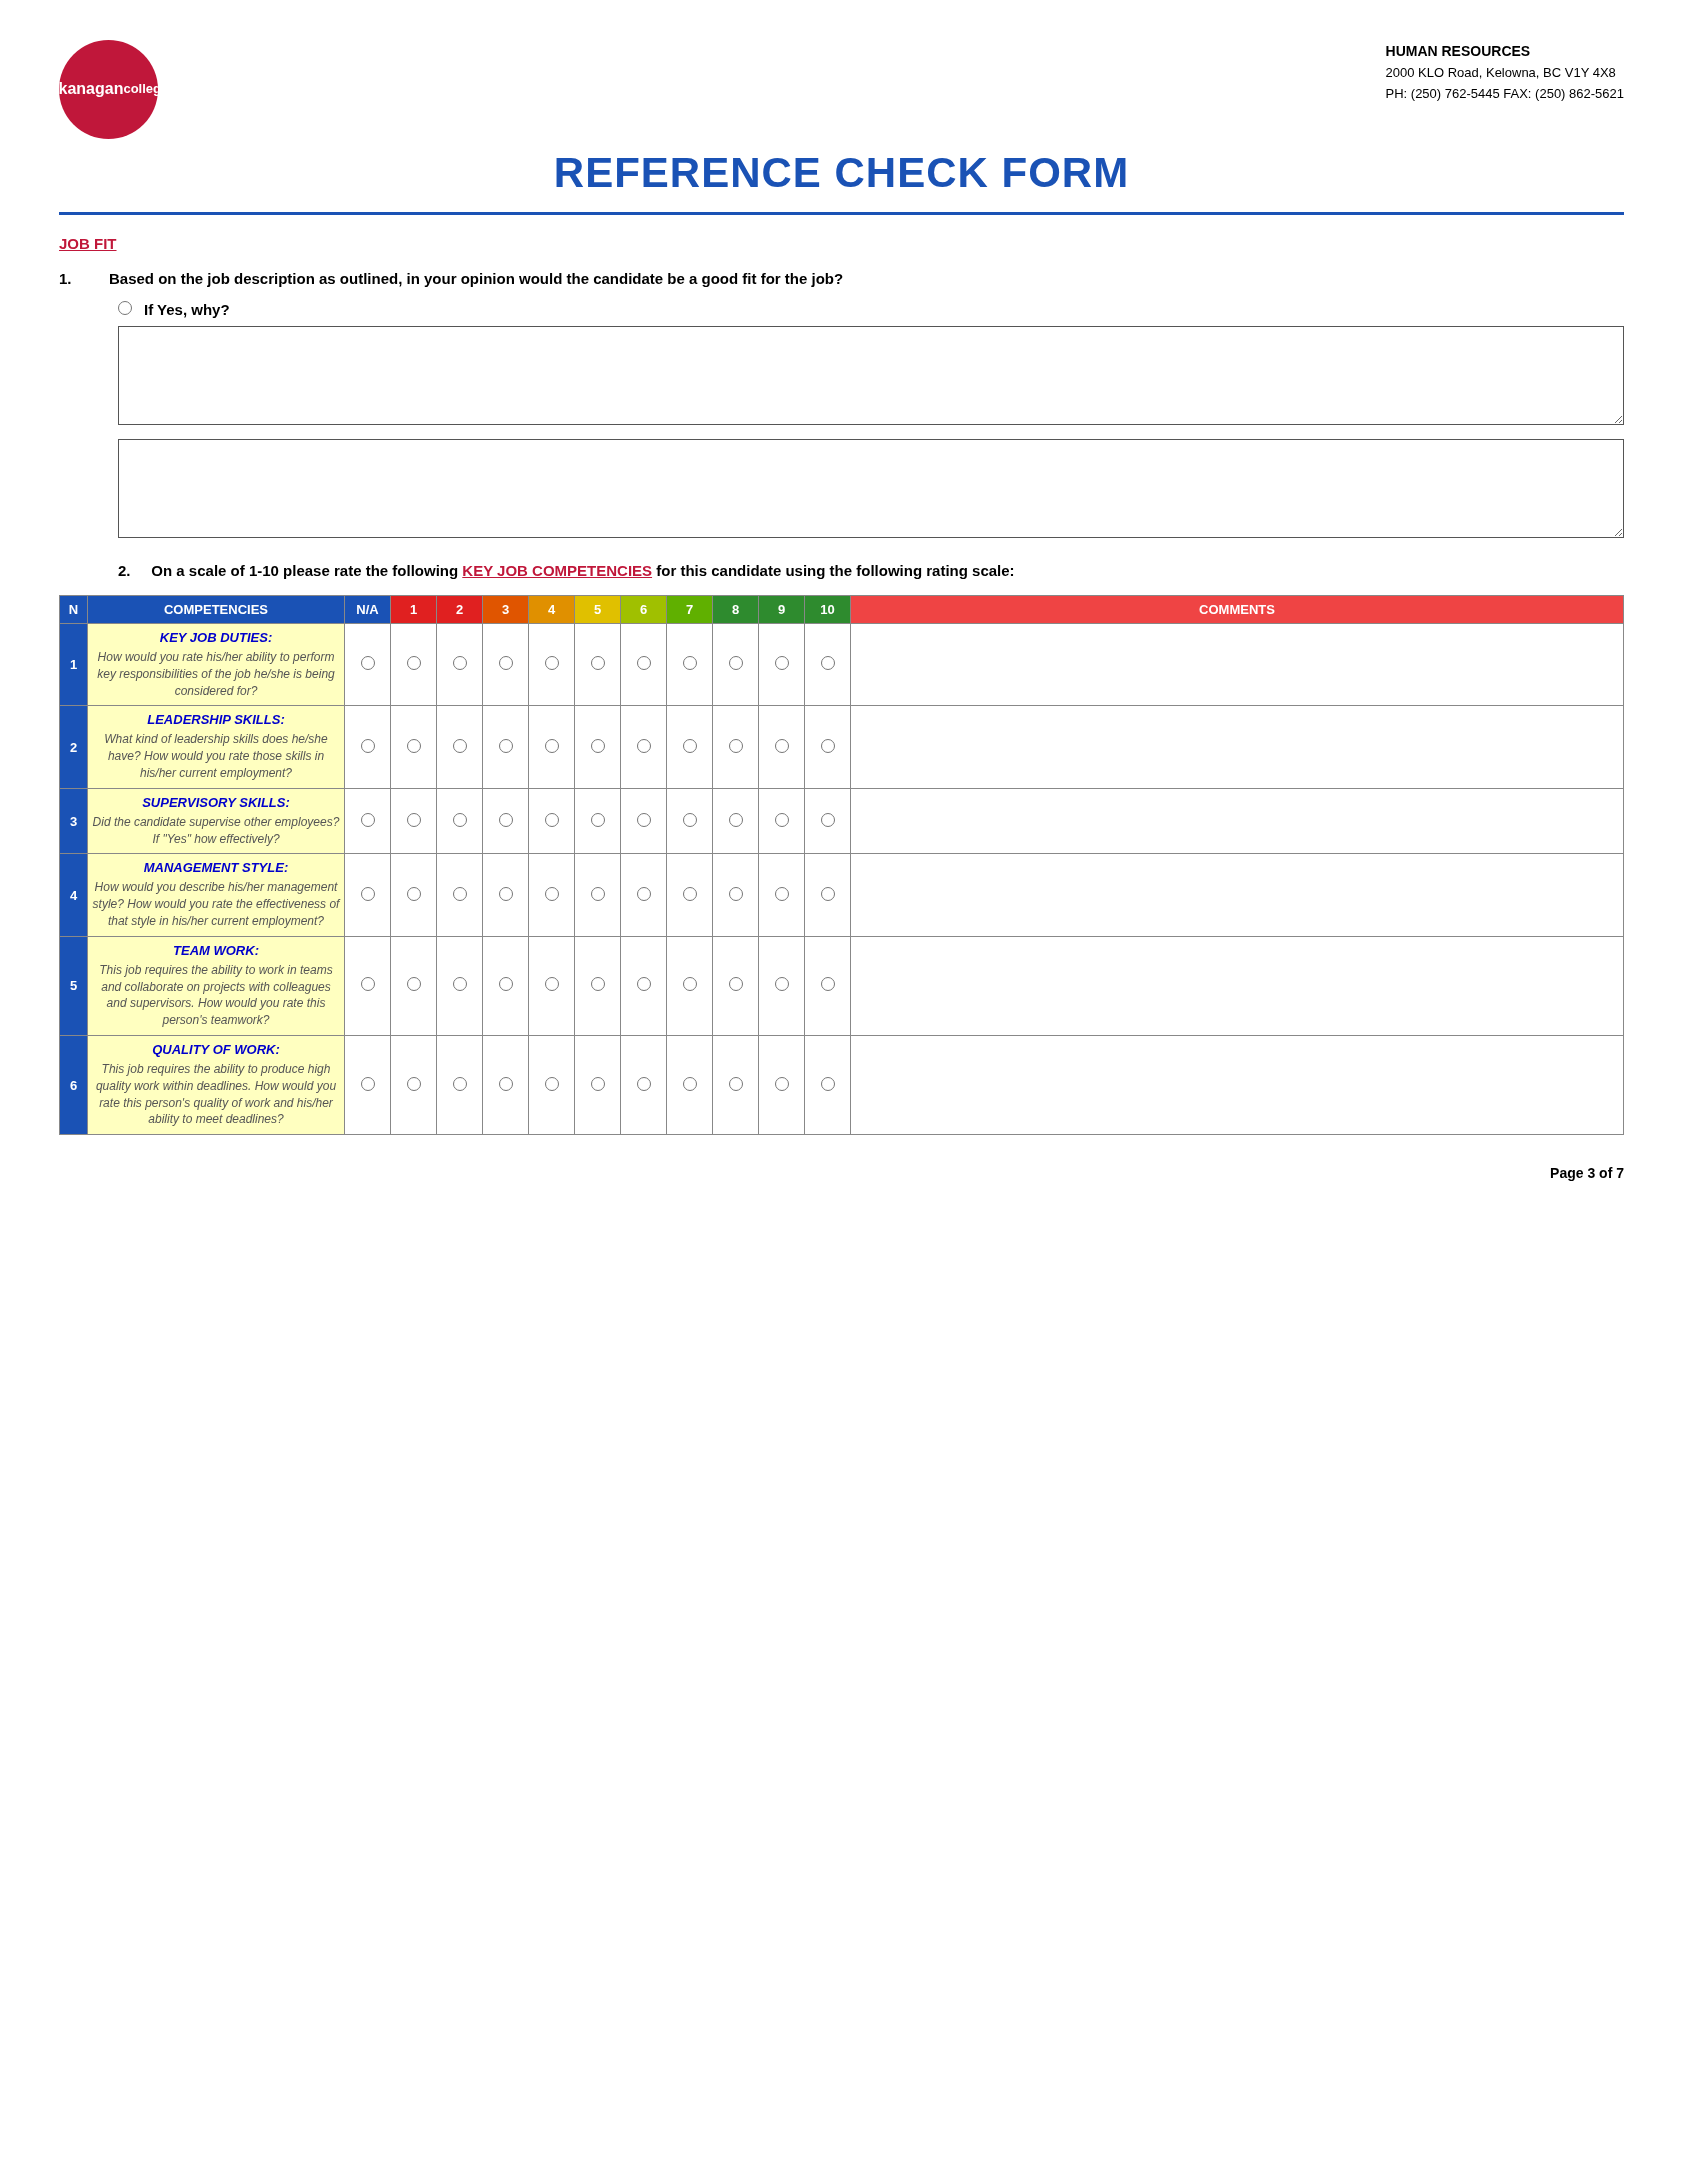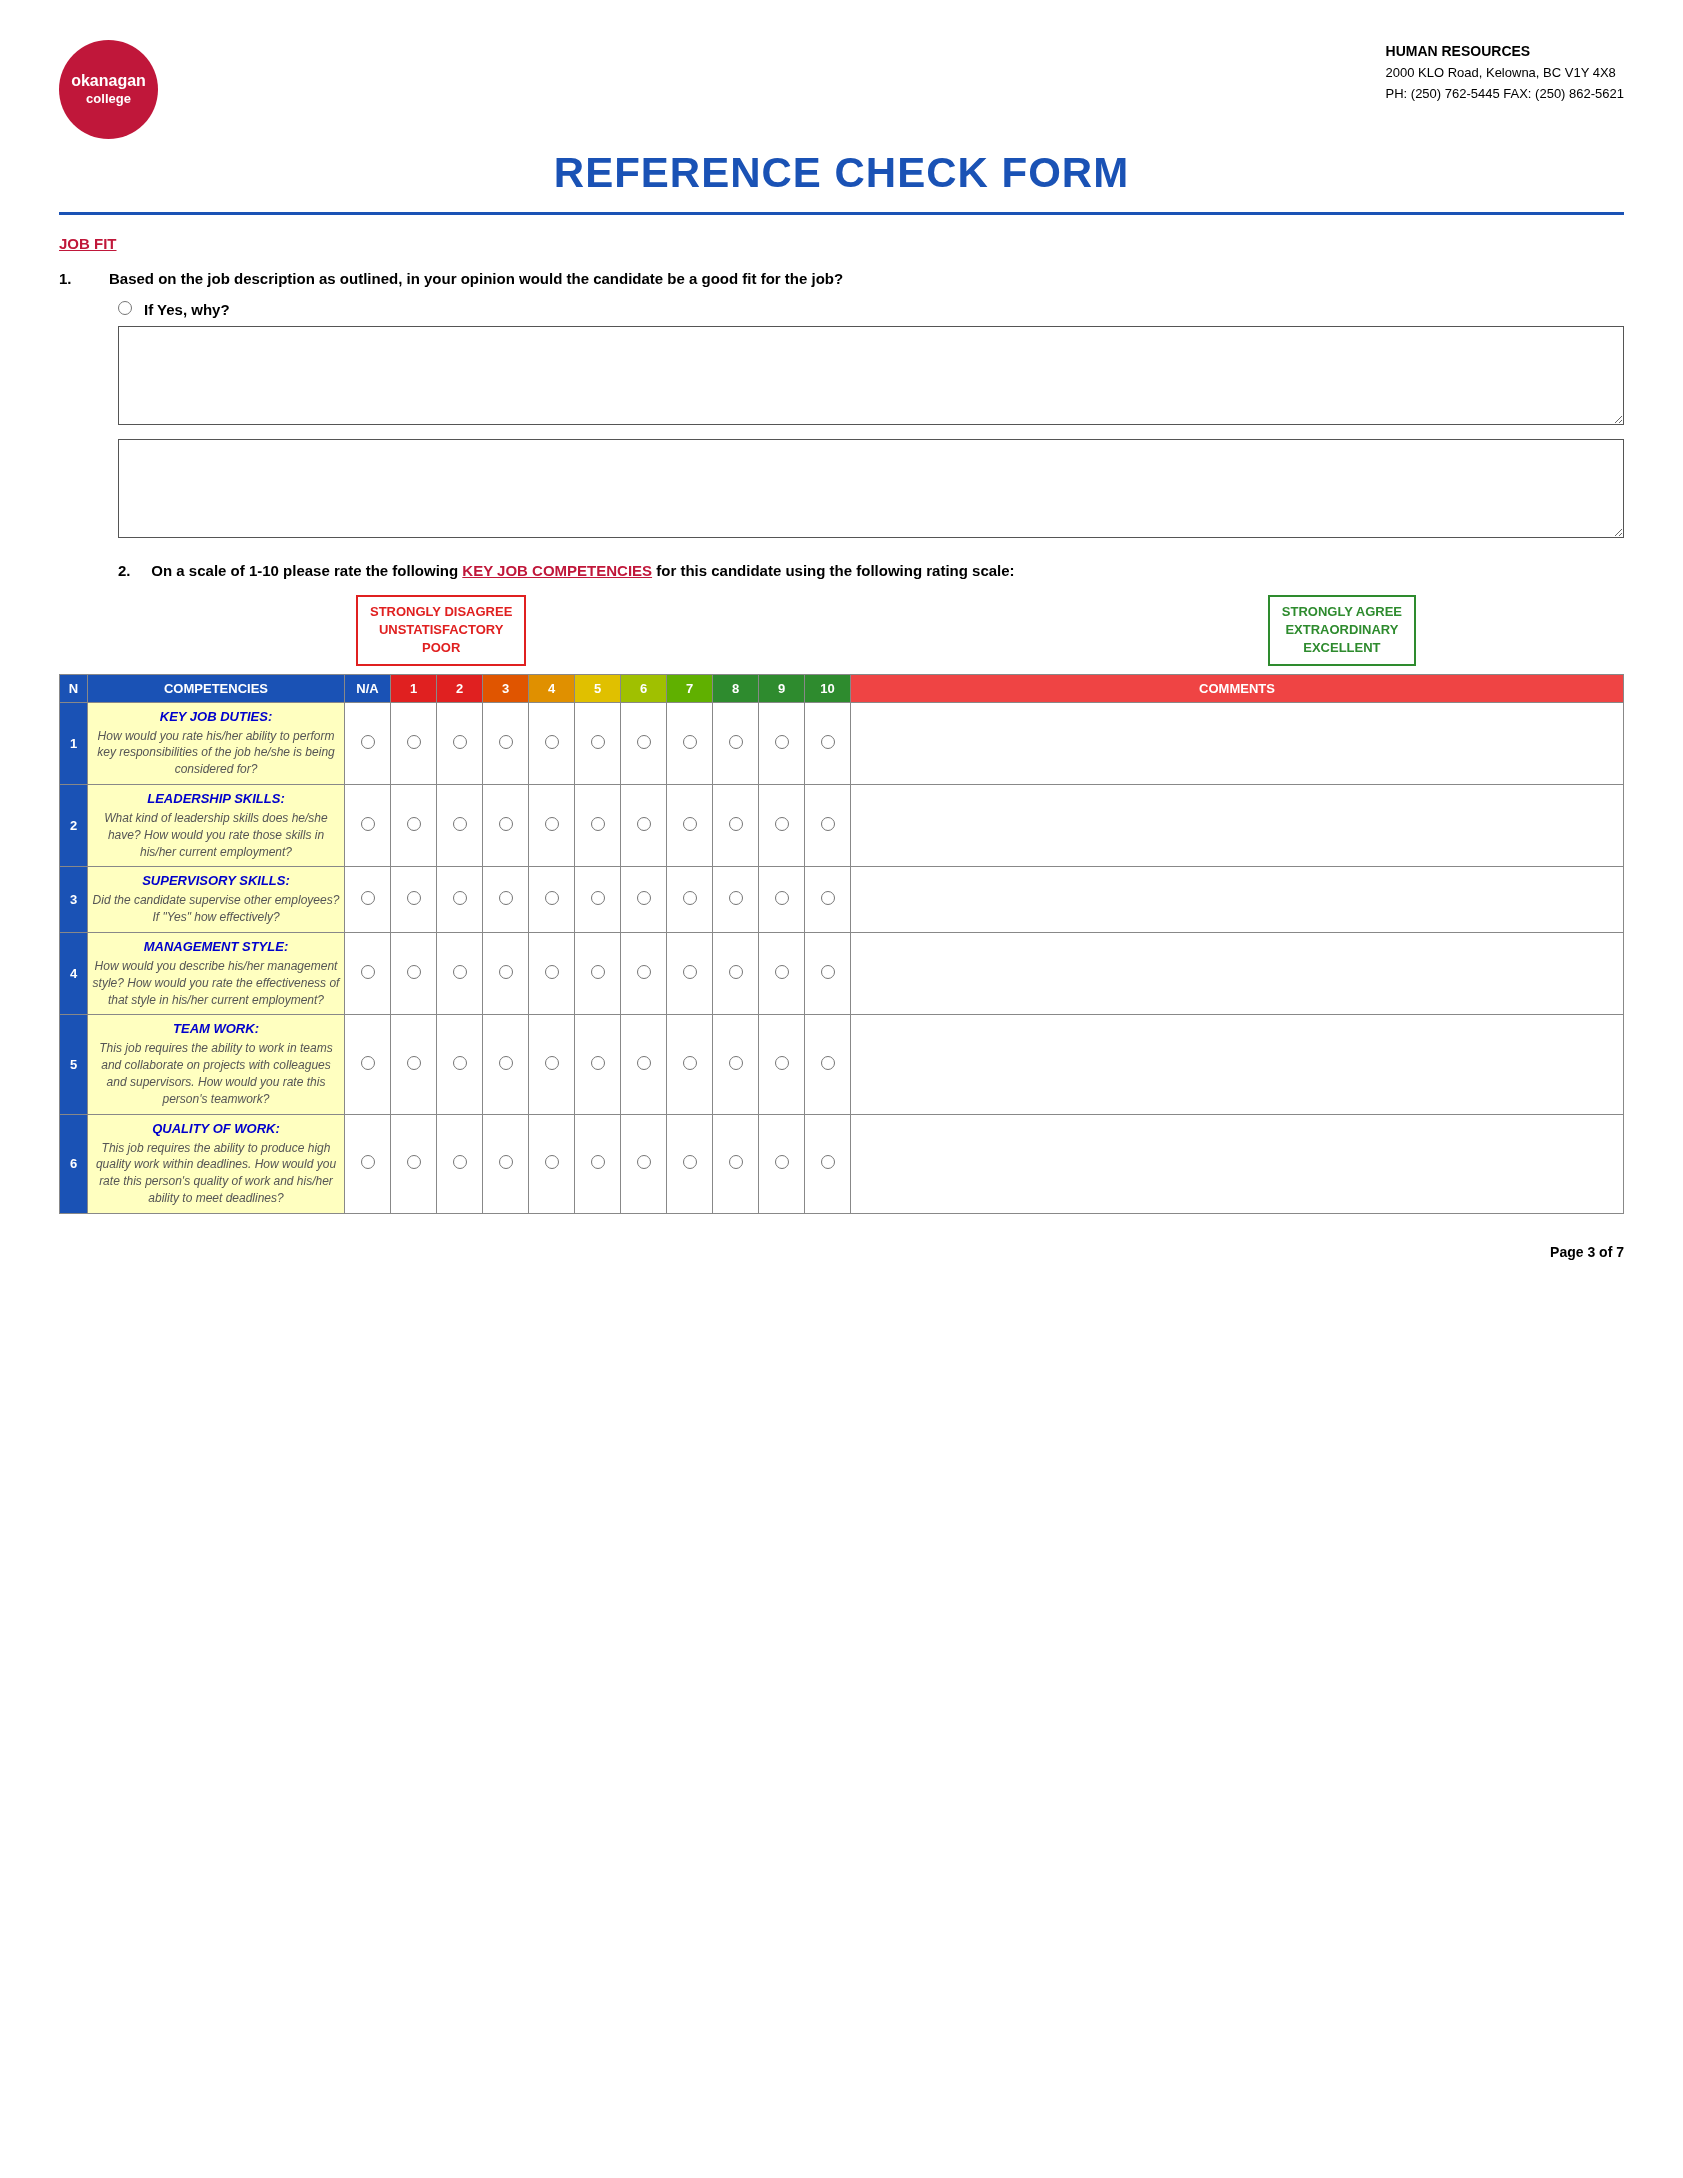--- a/index.html
+++ b/index.html
@@ -17,21 +17,21 @@
       justify-content: space-between;
       align-items: flex-start;
       margin-bottom: 10px;
     }
     .logo-circle {
       width: 99px;
       height: 99px;
       border-radius: 50%;
       background: #c0173a;
       display: flex;
-      flex-direction: column;
+      flex-direction: row;
       align-items: center;
       justify-content: center;
       color: #fff;
       font-size: 13px;
       font-weight: bold;
       line-height: 1.3;
       text-align: center;
       padding: 8px;
     }
     .logo-circle .ok { font-size: 16px; }
@@ -250,24 +250,20 @@
 
   <textarea class="text-area-box" style=""></textarea>
 </div>
 
 <div class="rating-section">
   <div class="rating-intro">
     <span>2.</span>&nbsp;&nbsp;&nbsp;&nbsp;
     <span>On a scale of 1-10 please rate the following </span><span class="key-comp">KEY JOB COMPETENCIES</span><span> for this candidate using the following rating scale:</span>
   </div>
 
-  <div style="display:flex; justify-content:space-between; margin-left:297px; margin-right:208px; margin-bottom:8px;">
-    <div class="scale-label-box red">STRONGLY DISAGREE<br>UNSTATISFACTORY<br>POOR</div>
-    <div class="scale-label-box green">STRONGLY AGREE<br>EXTRAORDINARY<br>EXCELLENT</div>
-  </div>
 
   <table class="comp-table">
     <thead>
       <tr>
         <th class="th-n">N</th>
         <th class="th-comp">COMPETENCIES</th>
         <th class="th-na">N/A</th>
         <th class="th-num th-1">1</th>
         <th class="th-num th-2">2</th>
         <th class="th-num th-3">3</th>

